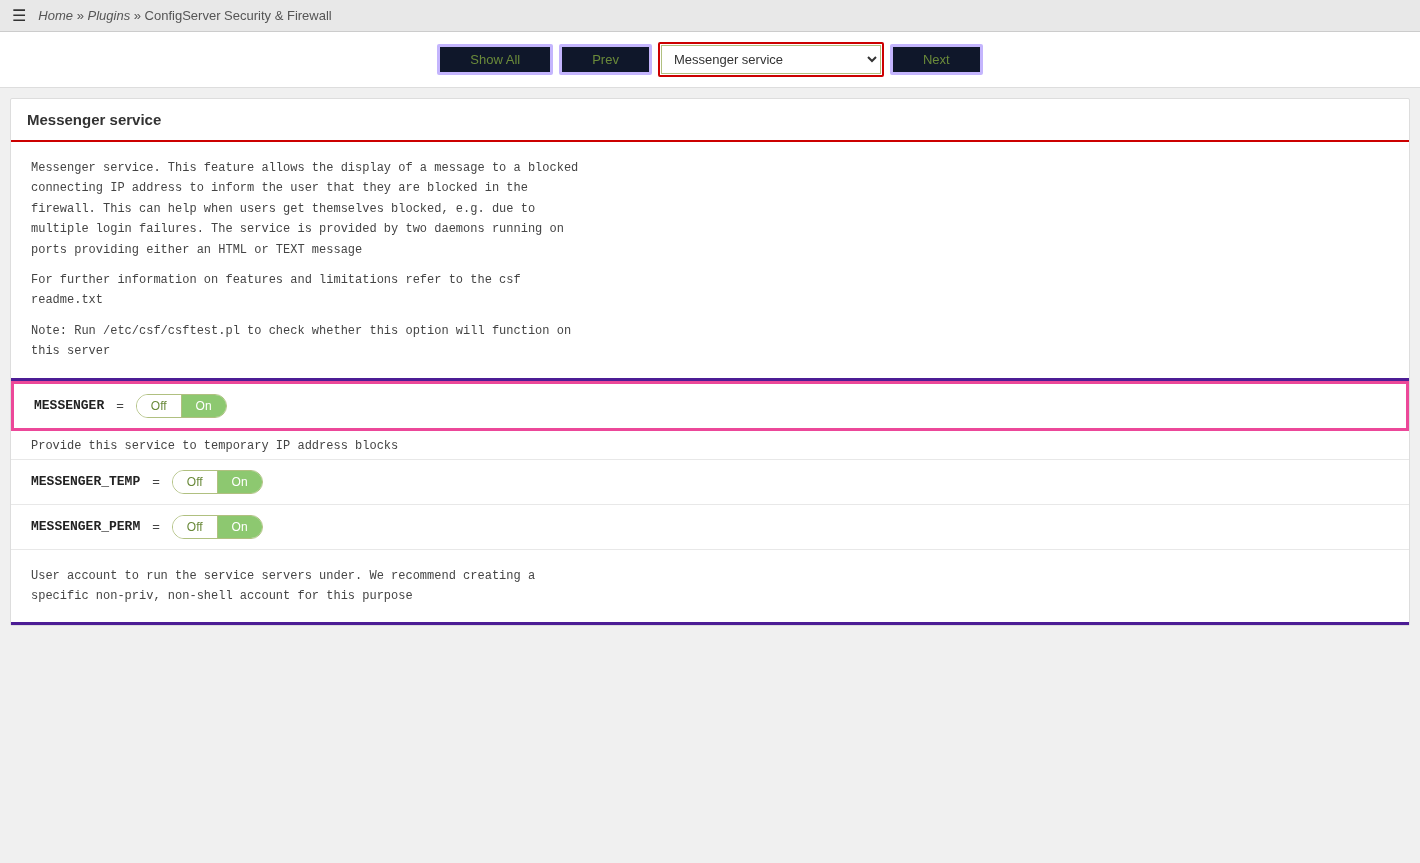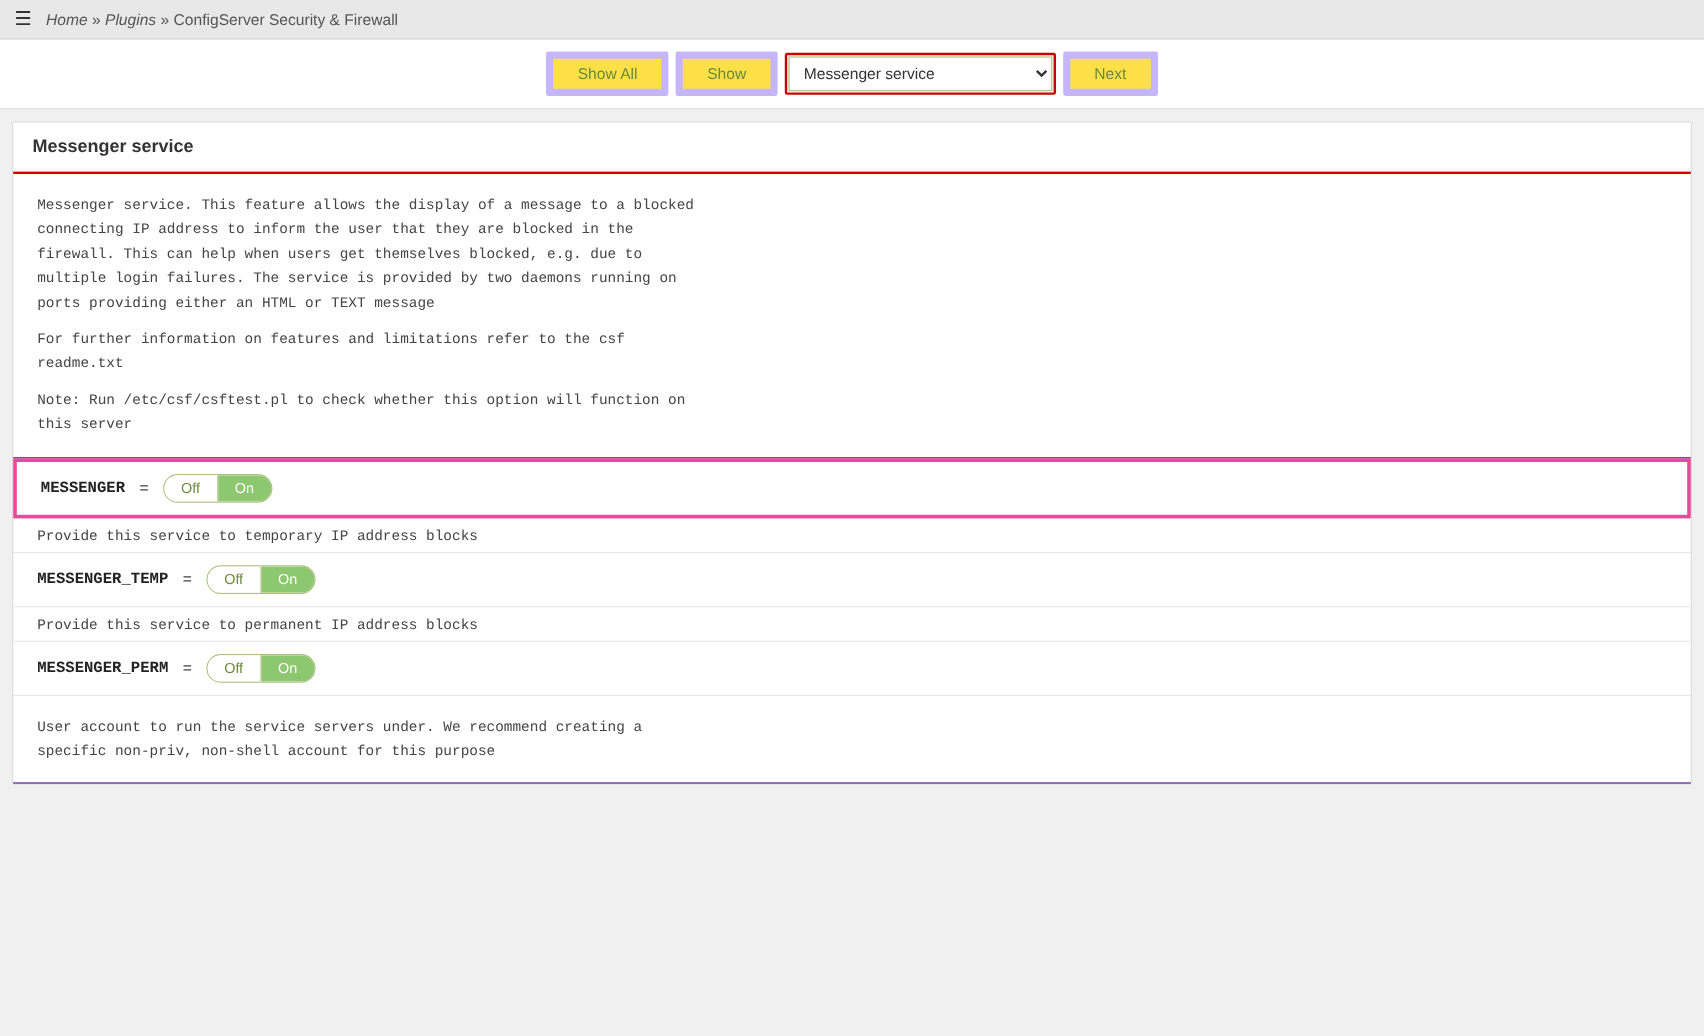--- a/index.html
+++ b/index.html
@@ -34,23 +34,23 @@
     .nav-bar {
       background: #fff;
       border-bottom: 1px solid #ddd;
       padding: 10px 12px;
       display: flex;
       align-items: center;
       justify-content: center;
       gap: 6px;
     }
     .nav-btn {
-      padding: 5px 20px;
-      border: 6px solid #c4b5fd;
-      background: #fde047;
+      padding: 5px 30px;
+      border: 3px solid #c4b5fd;
+      background: #0f172a;
       color: #6a8a3a;
       font-size: 13px;
       cursor: pointer;
       border-radius: 2px;
     }
     .nav-select-wrapper {
       border: 2px solid #cc0000;
       border-radius: 2px;
       padding: 1px;
     }
@@ -71,21 +71,21 @@
     }
     .section-title {
       padding: 12px 16px;
       font-size: 15px;
       font-weight: bold;
       color: #333;
       border-bottom: 2px solid #cc0000;
     }
     .description-block {
       padding: 16px 20px;
-      border-bottom: 1px solid #4c1d95;
+      border-bottom: 3px solid #4c1d95;
     }
     .description-block p {
       font-family: 'Courier New', monospace;
       font-size: 12px;
       line-height: 1.7;
       color: #444;
       margin-bottom: 10px;
     }
     .description-block p:last-child {
       margin-bottom: 0;
@@ -157,21 +157,21 @@
     <a href="#">Home</a>
     <span> » </span>
     <a href="#">Plugins</a>
     <span> » </span>
     <span>ConfigServer Security &amp; Firewall</span>
   </span>
 </div>
 
 <div class="nav-bar">
   <button class="nav-btn">Show All</button>
-  <button class="nav-btn">Show</button>
+  <button class="nav-btn">Prev</button>
   <div class="nav-select-wrapper">
     <select class="nav-select">
       <option>Messenger service</option>
     </select>
   </div>
   <button class="nav-btn">Next</button>
 </div>
 
 <div class="main-content">
 
@@ -206,21 +206,20 @@
 
   <div class="setting-row">
     <span class="setting-name">MESSENGER_TEMP</span>
     <span class="equals">=</span>
     <div class="toggle-group">
       <button class="toggle-btn off">Off</button>
       <button class="toggle-btn on-active">On</button>
     </div>
   </div>
 
-  <div class="setting-description">Provide this service to permanent IP address blocks</div>
 
   <div class="setting-row">
     <span class="setting-name">MESSENGER_PERM</span>
     <span class="equals">=</span>
     <div class="toggle-group">
       <button class="toggle-btn off">Off</button>
       <button class="toggle-btn on-active">On</button>
     </div>
   </div>
 

